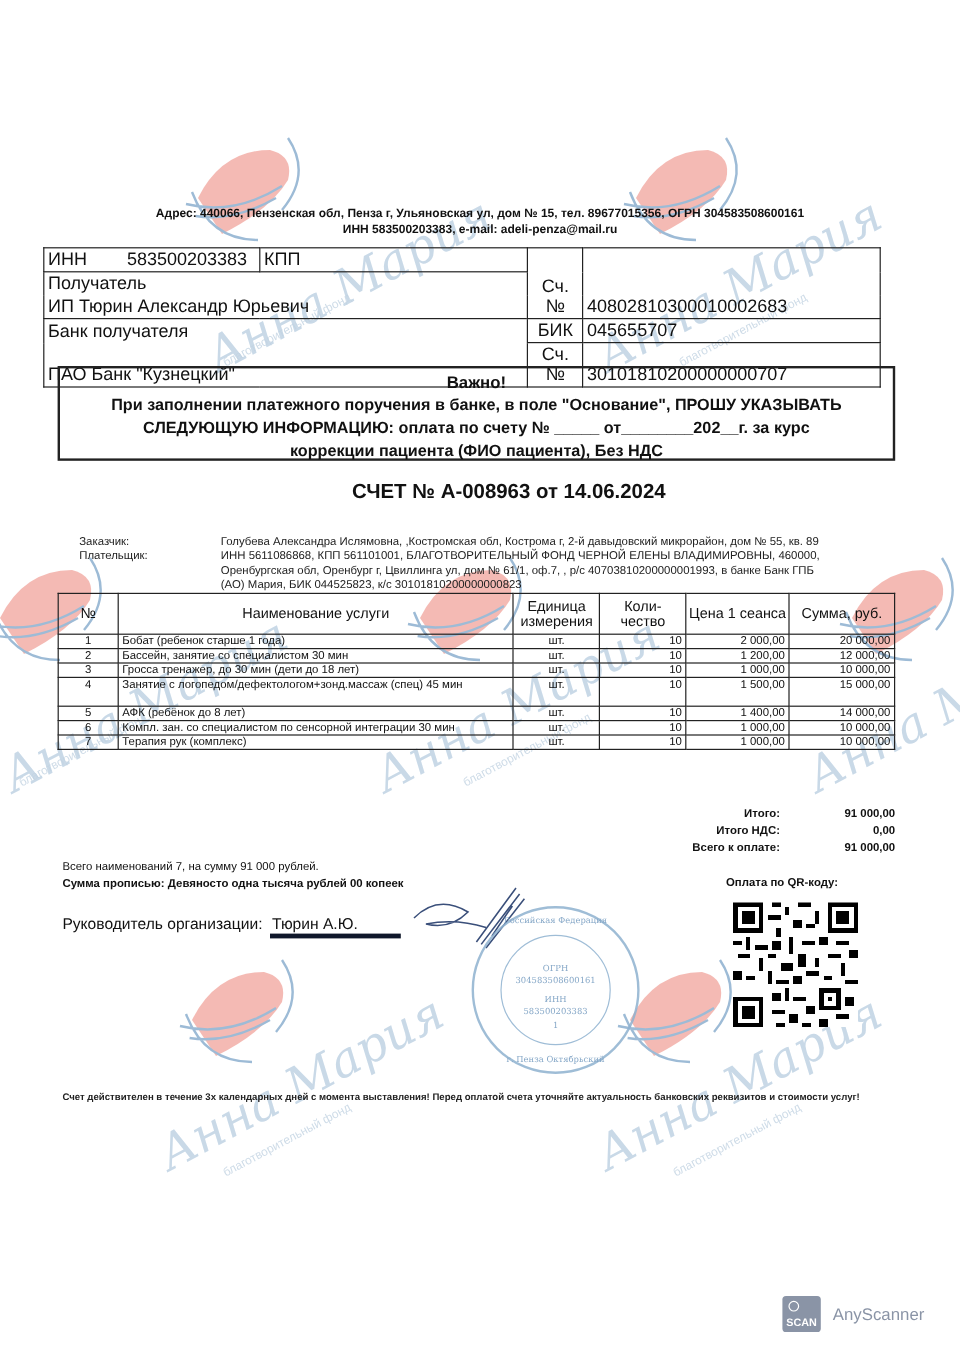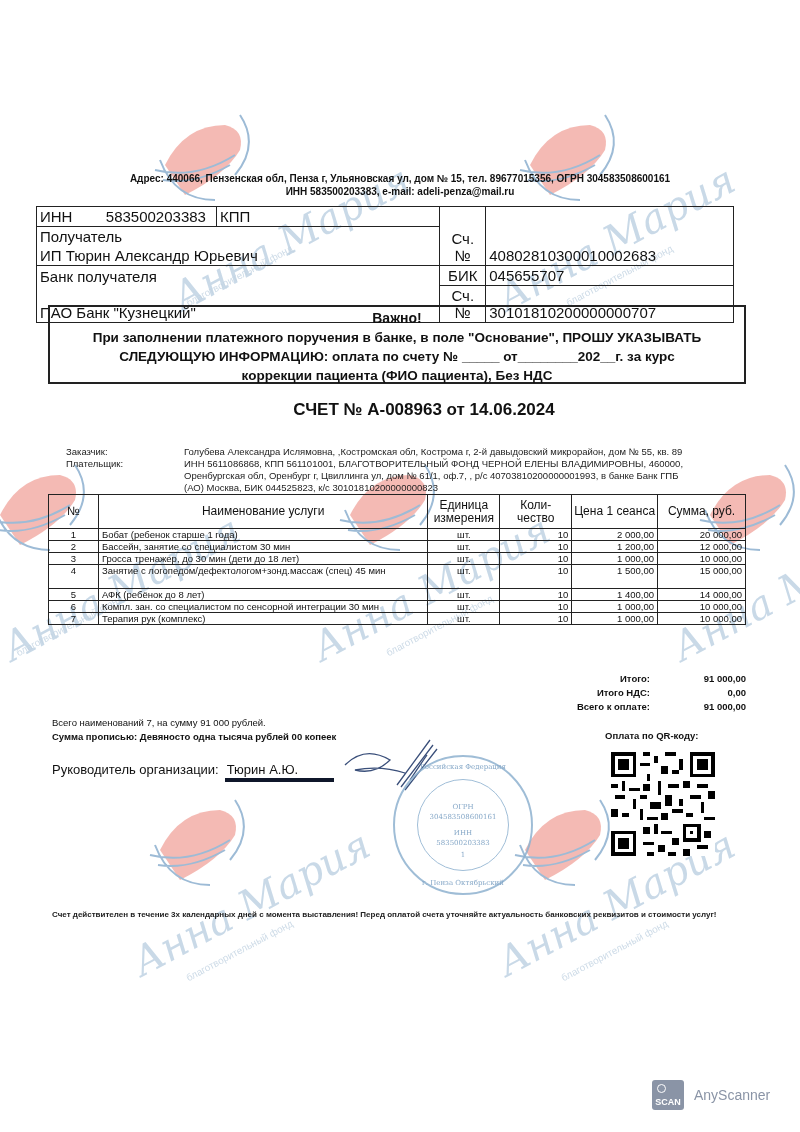--- a/index.html
+++ b/index.html
@@ -163,21 +163,21 @@
   <div class="parties">
     <div class="row">
       <div class="lbl">Заказчик:</div>
       <div class="val">Голубева Александра Ислямовна, ,Костромская обл, Кострома г, 2-й давыдовский микрорайон, дом № 55, кв. 89</div>
     </div>
     <div class="row">
       <div class="lbl">Плательщик:</div>
       <div class="val">
         <div>ИНН 5611086868, КПП 561101001, БЛАГОТВОРИТЕЛЬНЫЙ ФОНД ЧЕРНОЙ ЕЛЕНЫ ВЛАДИМИРОВНЫ, 460000,</div>
         <div>Оренбургская обл, Оренбург г, Цвиллинга ул, дом № 61/1, оф.7, , р/с 40703810200000001993, в банке Банк ГПБ</div>
-        <div>(АО) Москва, БИК 044525823, к/с 30101810200000000823</div>
+        <div>(АО) Мария, БИК 044525823, к/с 30101810200000000823</div>
       </div>
     </div>
   </div>
 
   <table class="items">
     <colgroup>
         <col style="width:50px">
         <col style="width:330px">
         <col style="width:72px">
         <col style="width:72px">

